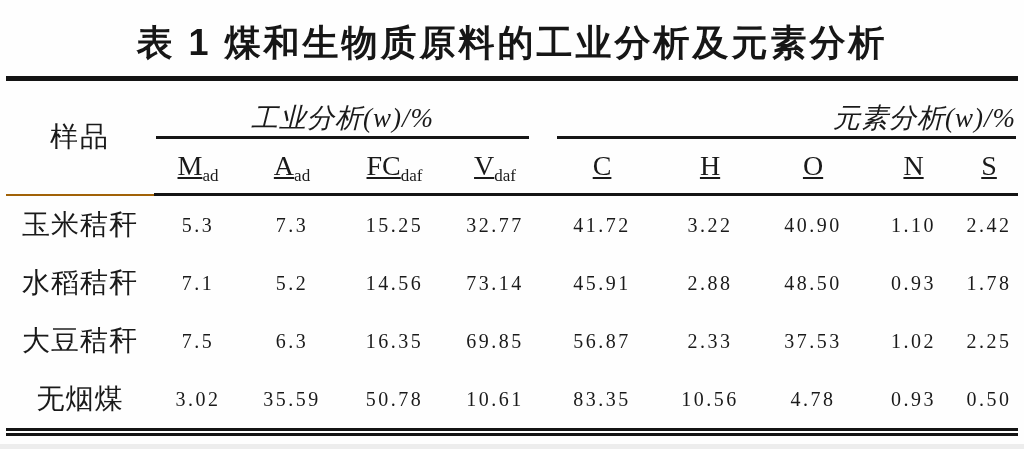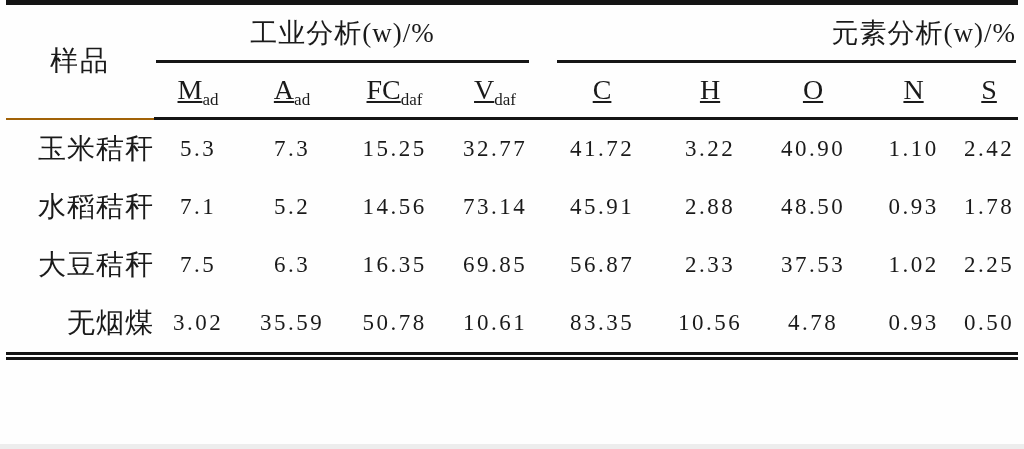--- a/index.html
+++ b/index.html
@@ -60,56 +60,56 @@
 
   .sample-th {
     font-size: 28px;
     vertical-align: middle !important;
     border-bottom: 2px solid #a16207;
     letter-spacing: 2px;
   }
   .spanner-inner {
     font-size: 27px;
     letter-spacing: 1px;
-    padding-bottom: 9px;
     border-bottom: 3px solid #161616;
+    font-style: italic;
   }
   .spanner-left  .spanner-inner { margin: 0 14px 0 2px; }
   .spanner-right .spanner-inner { margin: 0 2px 0 14px; text-align: right; }
 
   .colhead { font-size: 28px; }
   .colhead .sub {
     font-size: 17px;
     position: relative;
     bottom: -6px;
     letter-spacing: 0;
   }
   .sample-cell {
     font-size: 28px;
     letter-spacing: 1px;
-    text-align: right;
   }
   .val {
-    font-size: 23px;
+    font-size: 20px;
     letter-spacing: 2.5px;
   }
   .bottom-shade {
     position: absolute;
     left: 0;
     bottom: 0;
     width: 1024px;
     height: 5px;
     background: #ededed;
   }
 </style>
 </head>
 <body>
 
 <div class="page">
 
+  <div class="title">表 1  煤和生物质原料的工业分析及元素分析</div>
 
   <table class="analysis">
     <colgroup>
       <col class="c-sample">
         <col class="c-m">
         <col class="c-a">
         <col class="c-fc">
         <col class="c-v">
       <col class="c-c">
         <col class="c-h">

